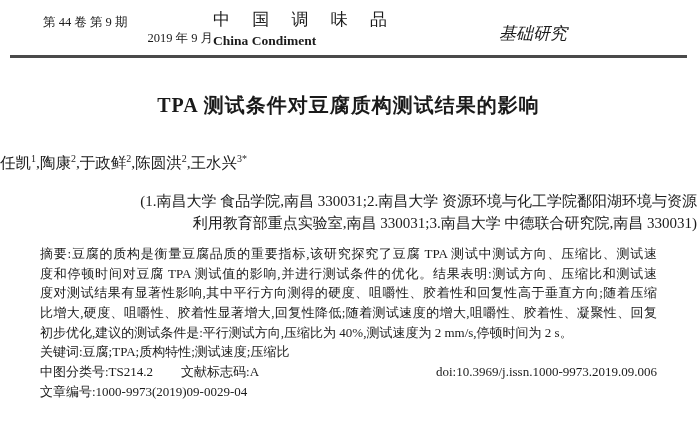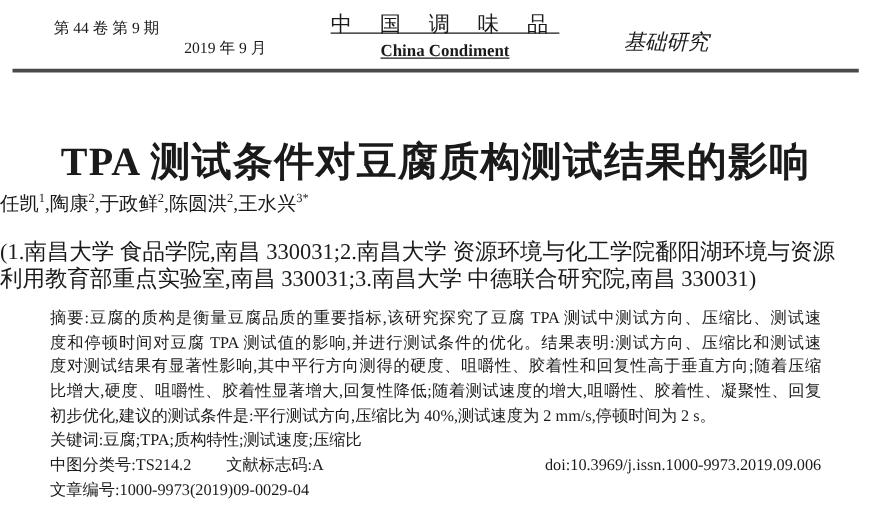--- a/index.html
+++ b/index.html
@@ -27,22 +27,20 @@
   .jh-left {
     width: 170px;
     font-size: 12.5px;
     line-height: 16px;
     padding-top: 6px;
     white-space: nowrap;
   }
   .jh-left .date { padding-left: 8px; text-align: right; }
   .jh-center {
     flex: 1;
-    text-align: center;
-    text-decoration: underline;
   }
   .jh-center .cn {
     font-size: 17px;
     letter-spacing: 9px;
     white-space: nowrap;
   }
   .jh-center .en {
     font-weight: bold;
     font-size: 13.5px;
     margin-top: 2px;
@@ -59,40 +57,40 @@
     position: absolute;
     top: 55px; left: 10px; right: 10px;
     height: 2.6px;
     background: #4a4a4a;
   }
 
   
   .title {
     position: absolute;
     top: 92px; left: 0; right: 0;
-    margin: 16px;
+    margin: 0;
     text-align: center;
-    font-size: 32px;
+    font-size: 20px;
     font-weight: bold;
     letter-spacing: 1px;
     white-space: nowrap;
   }
   .authors {
     position: absolute;
     top: 153px; left: 0; right: 0;
     text-align: left;
     font-size: 15.5px;
     white-space: nowrap;
   }
   .authors sup { font-size: 10px; }
   .affiliations {
     position: absolute;
     top: 190px; left: 0; right: 0;
-    text-align: left;
-    font-size: 18px;
+    text-align: right;
+    font-size: 15px;
     line-height: 22px;
     white-space: nowrap;
   }
 
   
   .content {
     position: absolute;
     top: 244px; left: 40px; right: 40px;
     font-size: 13px;
     line-height: 19.7px;

